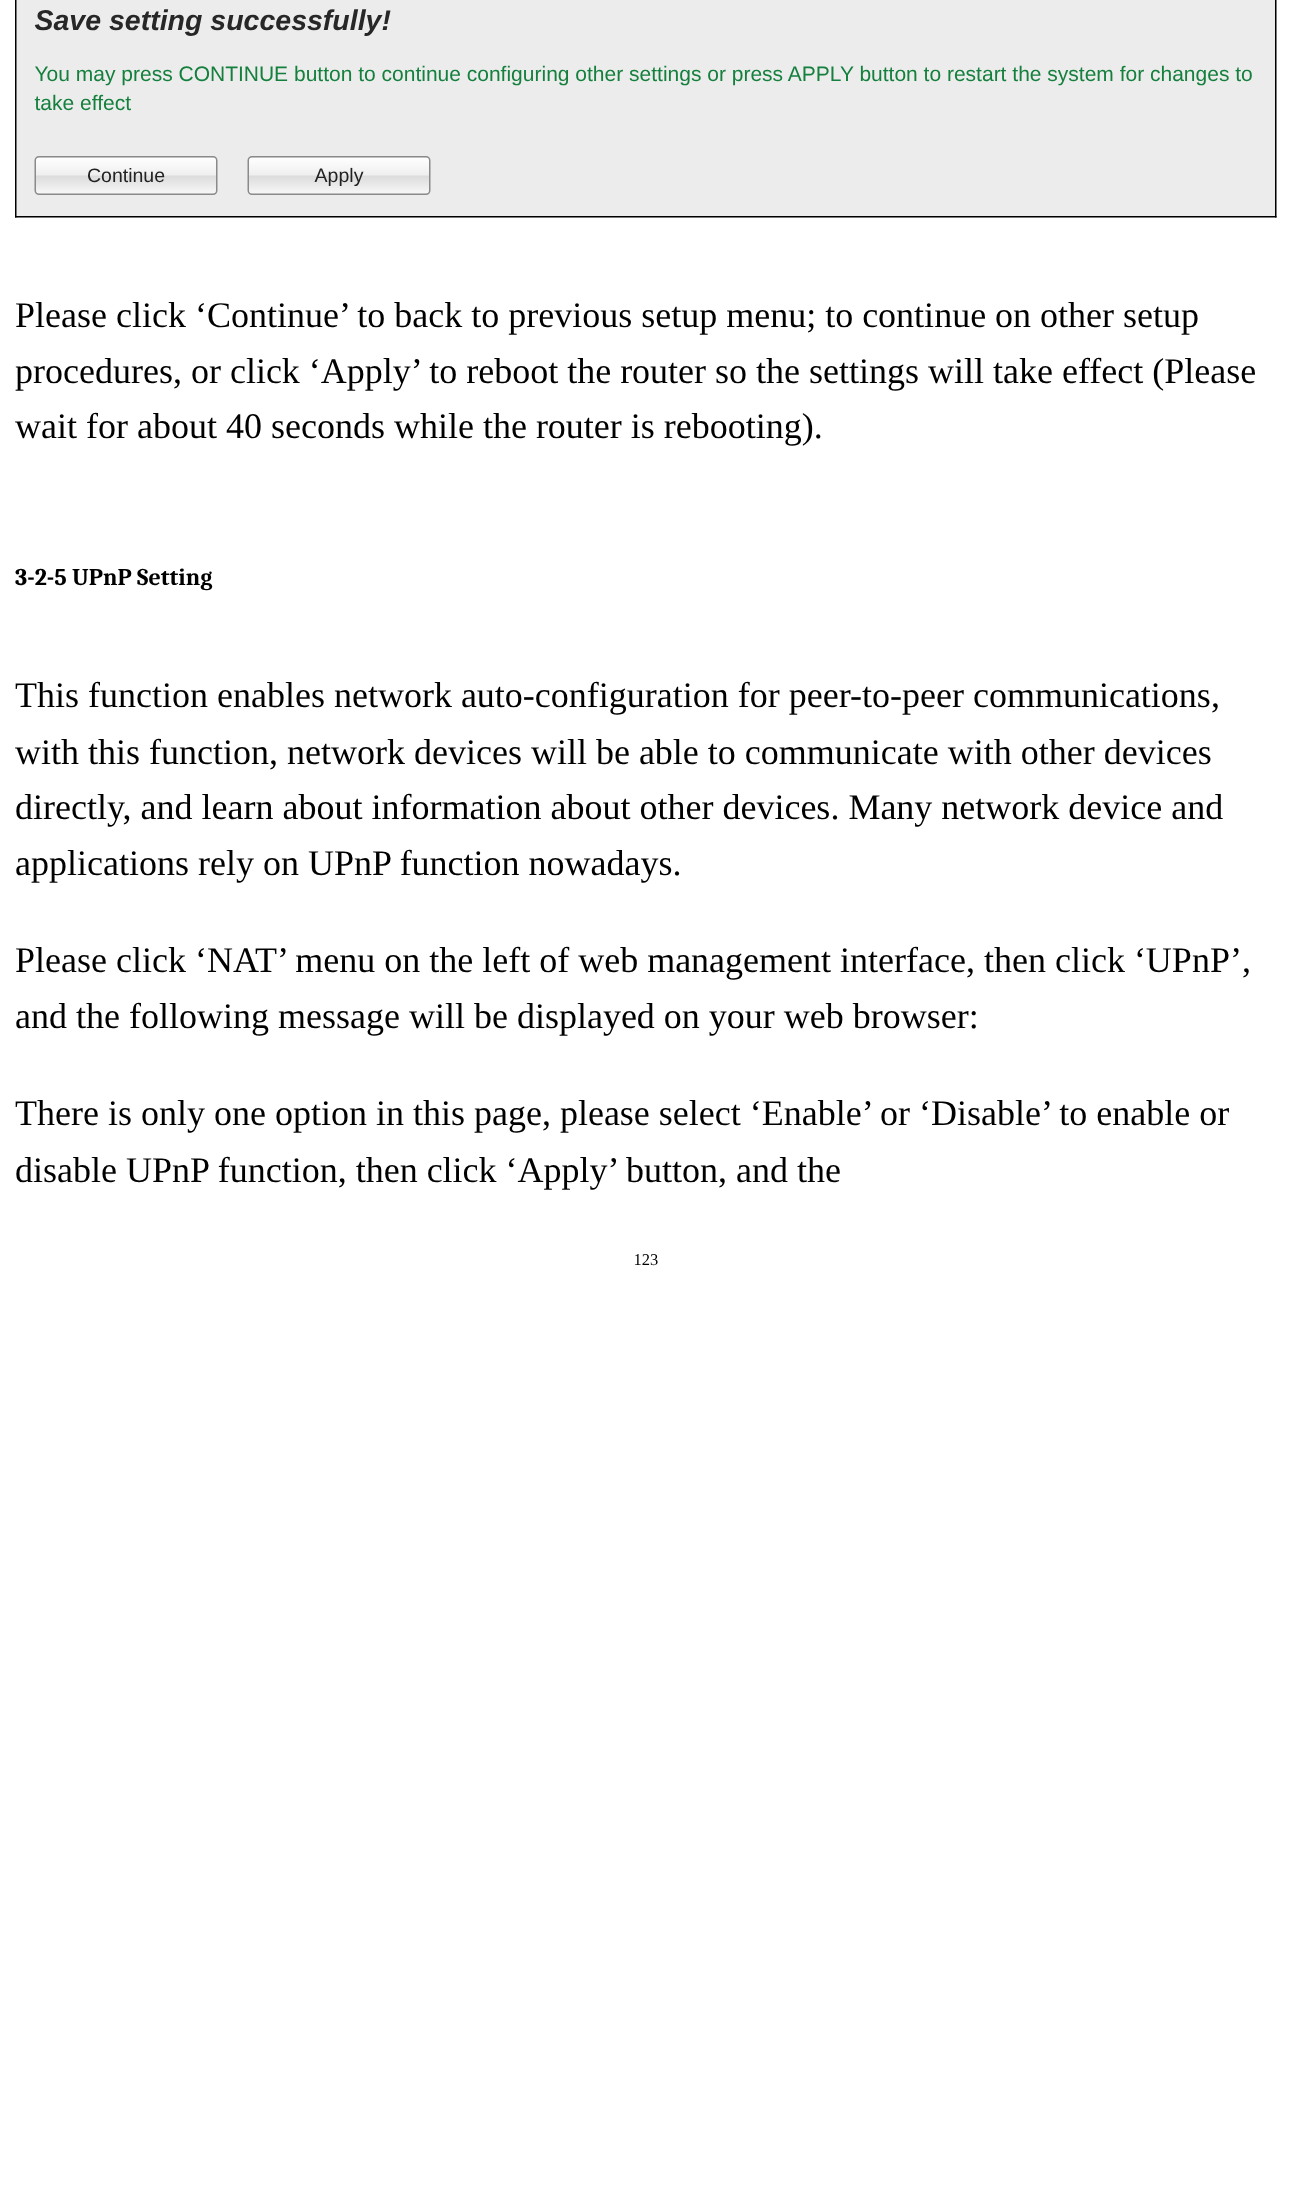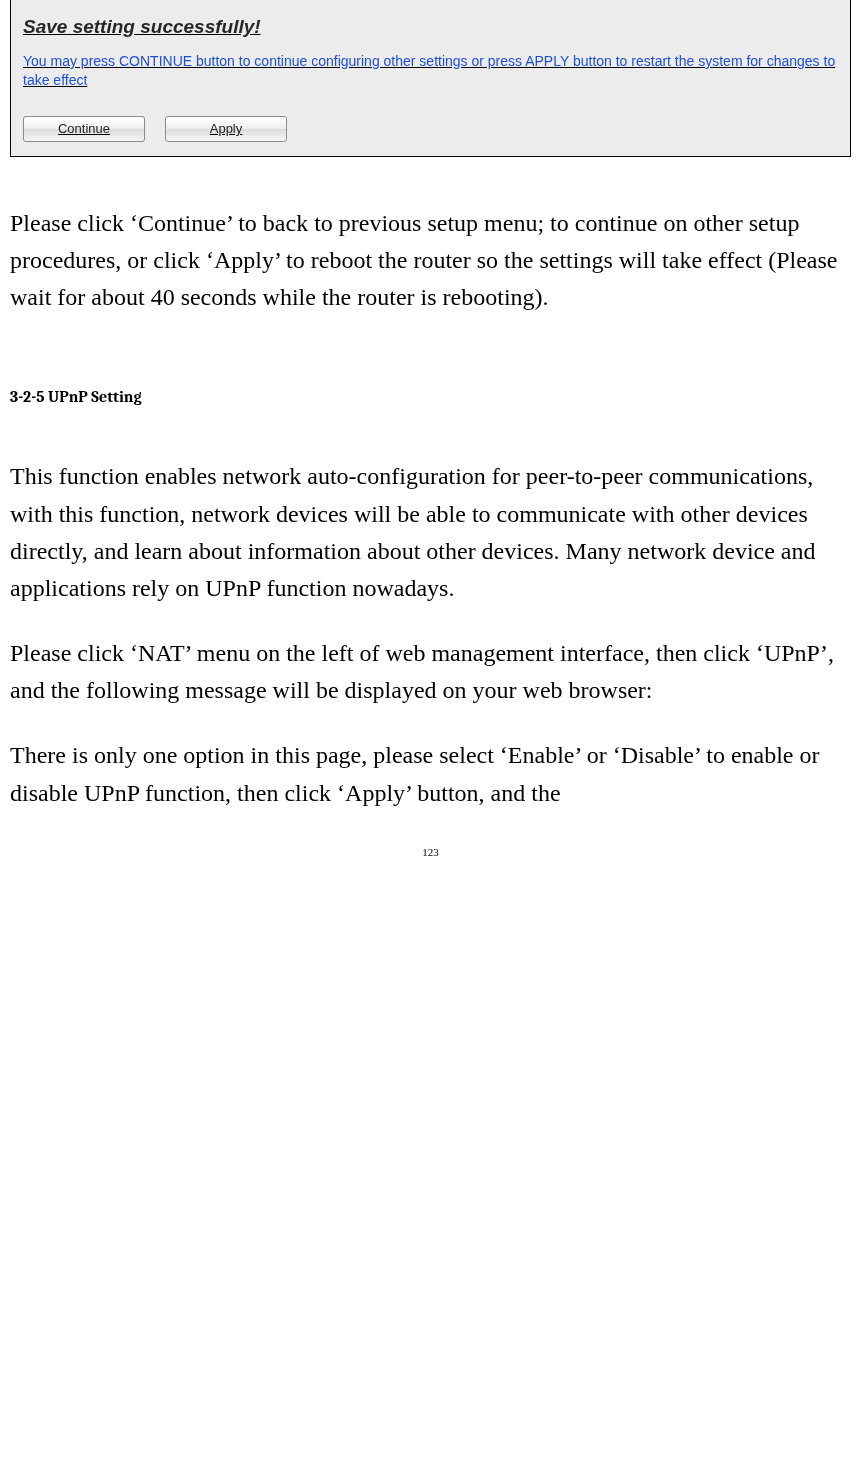--- a/index.html
+++ b/index.html
@@ -10,35 +10,34 @@
     width: 861px;
     color: #000;
   }
   .page {
     padding: 0 10px 20px 10px;
   }
   .screenshot-box-1 {
     background: #ececec;
     border: 1px solid #000;
     border-top: none;
-    padding: 16px 12px 14px 12px;
+    padding: 4px 12px 14px 12px;
     margin-bottom: 48px;
     font-family: Arial, Helvetica, sans-serif;
-    text-decoration: underline;
   }
   .screenshot-box-1 .title {
     font-size: 19px;
     font-weight: bold;
     font-style: italic;
     color: #272727;
     margin-bottom: 14px;
   }
   .screenshot-box-1 .desc {
     font-size: 14px;
-    color: #1d4ed8;
+    color: #15803d;
     line-height: 1.35;
     margin-bottom: 26px;
   }
   .btn-row {
     display: flex;
     gap: 20px;
   }
   .old-button {
     min-width: 120px;
     height: 24px;

